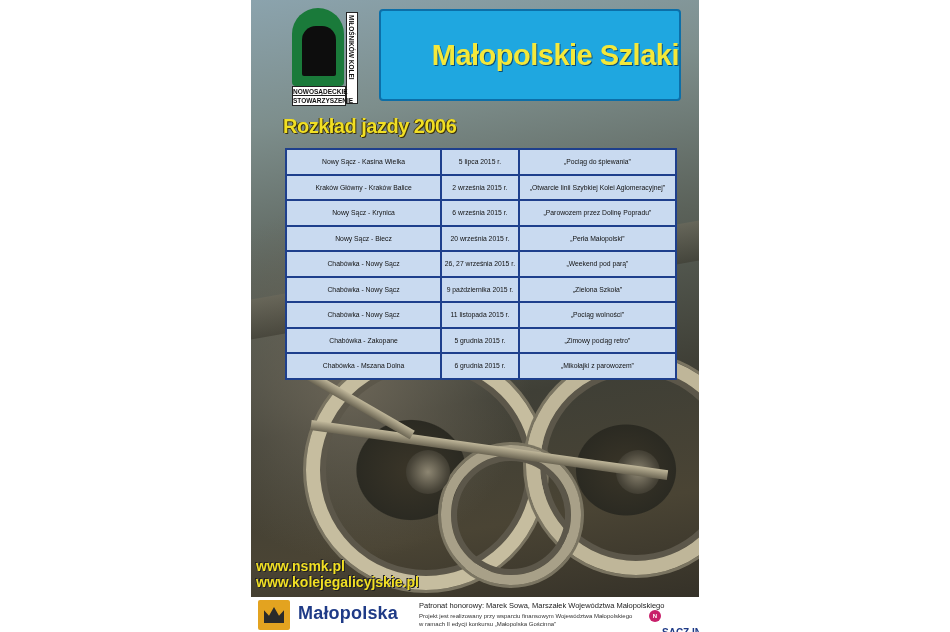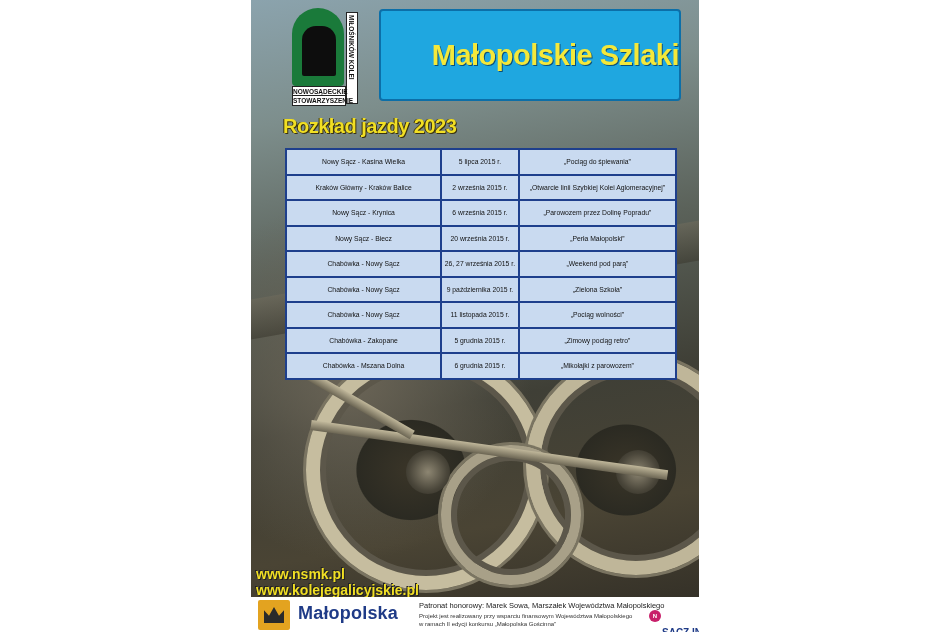--- a/index.html
+++ b/index.html
@@ -56,21 +56,21 @@
   #schedule td {
     height: 25.5px; border: 2px solid #1e3f8c; background: #c9daf0;
     font-size: 6.8px; color: #111; text-align: center; vertical-align: middle;
   }
   #schedule td.c1 { width: 156px; }
   #schedule td.c2 { width: 78px; }
   #schedule td.c3 { width: 158px; }
 
   
   #reservation { position: absolute; left: 5px; top: 490px; font-size: 14px; font-weight: bold; color: #f1df24; line-height: 14px; text-shadow: 1px 1px 0 #222, -1px -1px 0 #222; }
-  #links { position: absolute; left: 5px; top: 558px; font-size: 14px; font-weight: bold; color: #f1df24; line-height: 16px; text-shadow: 1px 1px 0 #222, -1px -1px 0 #222; margin-top: 8px; }
+  #links { position: absolute; left: 5px; top: 558px; font-size: 14px; font-weight: bold; color: #f1df24; line-height: 16px; text-shadow: 1px 1px 0 #222, -1px -1px 0 #222; }
   #links div { white-space: nowrap; }
 
   
   #footer { position: absolute; left: 0; top: 597px; width: 448px; height: 35px; background: #ffffff; }
   #mp-logo { position: absolute; left: 7px; top: 3px; width: 32px; height: 30px; background: #e3a320; border-radius: 2px; }
   #mp-logo .crown { position: absolute; left: 6px; top: 7px; width: 20px; height: 16px; background: #2a2a2a;
     clip-path: polygon(0 100%, 0 20%, 25% 55%, 50% 0, 75% 55%, 100% 20%, 100% 100%); }
   #mp-name { position: absolute; left: 47px; top: 6px; font-size: 18px; font-weight: bold; color: #1f3b87; letter-spacing: 0.2px; }
   #patronage { position: absolute; left: 168px; top: 4px; font-size: 7.5px; font-weight: normal; color: #1a1a1a; white-space: nowrap; }
   #project { position: absolute; left: 168px; top: 16px; font-size: 6px; color: #333; line-height: 7.5px; white-space: nowrap; }
@@ -98,21 +98,21 @@
         <span>MIŁOŚNIKÓW KOLEI</span>
       </div>
     <div class="lbl1">NOWOSĄDECKIE</div>
     <div class="lbl2">STOWARZYSZENIE</div>
   </div>
 
   <div id="title-box">
     <div class="t">Małopolskie Szlaki</div>
   </div>
 
-  <div id="schedule-heading">Rozkład jazdy 2023</div>
+  <div id="schedule-heading">Rozkład jazdy 2006</div>
 
   <table id="schedule">
     <tbody>
       <tr>
         <td class="c1">Nowy Sącz - Kasina Wielka</td>
         <td class="c2">5 lipca 2015 r.</td>
         <td class="c3">„Pociąg do śpiewania”</td>
       </tr>
       <tr>
         <td class="c1">Kraków Główny - Kraków Balice</td>

